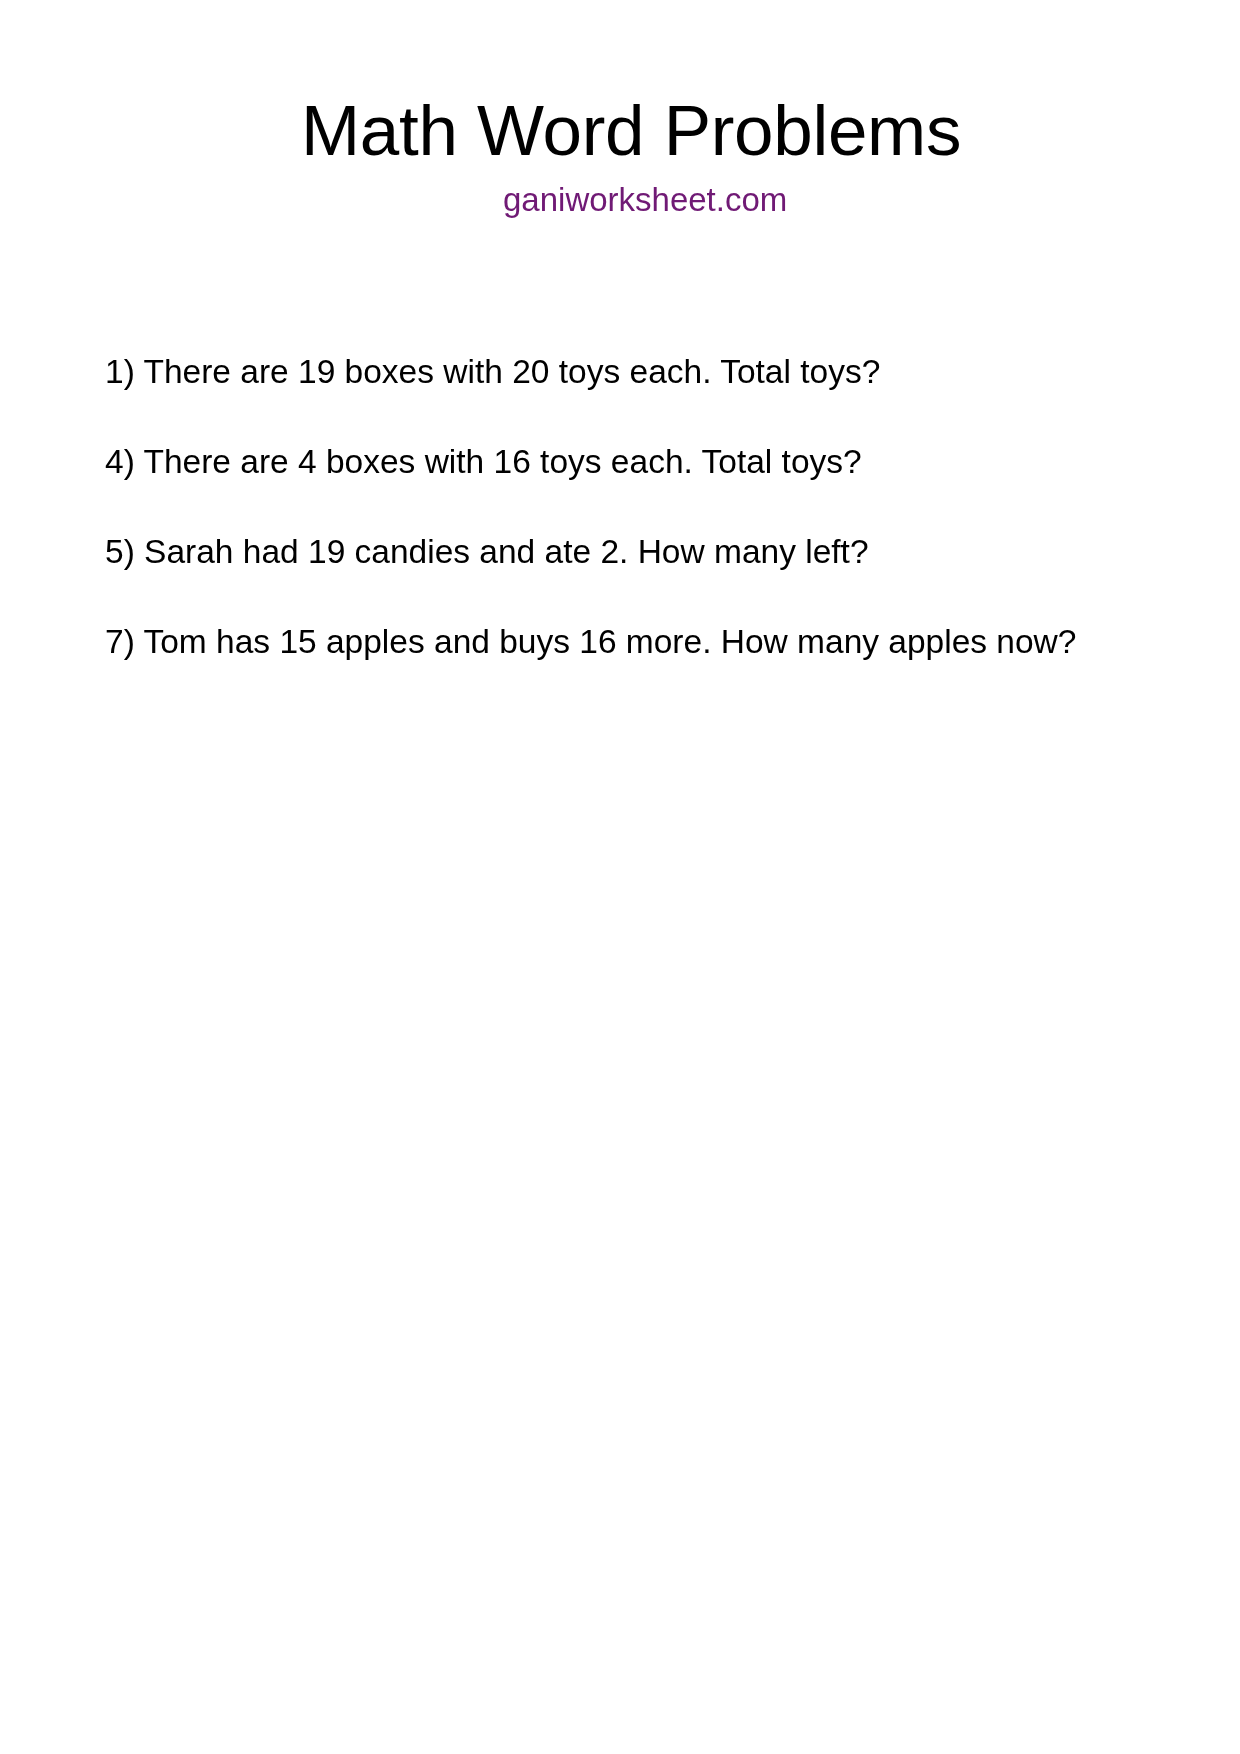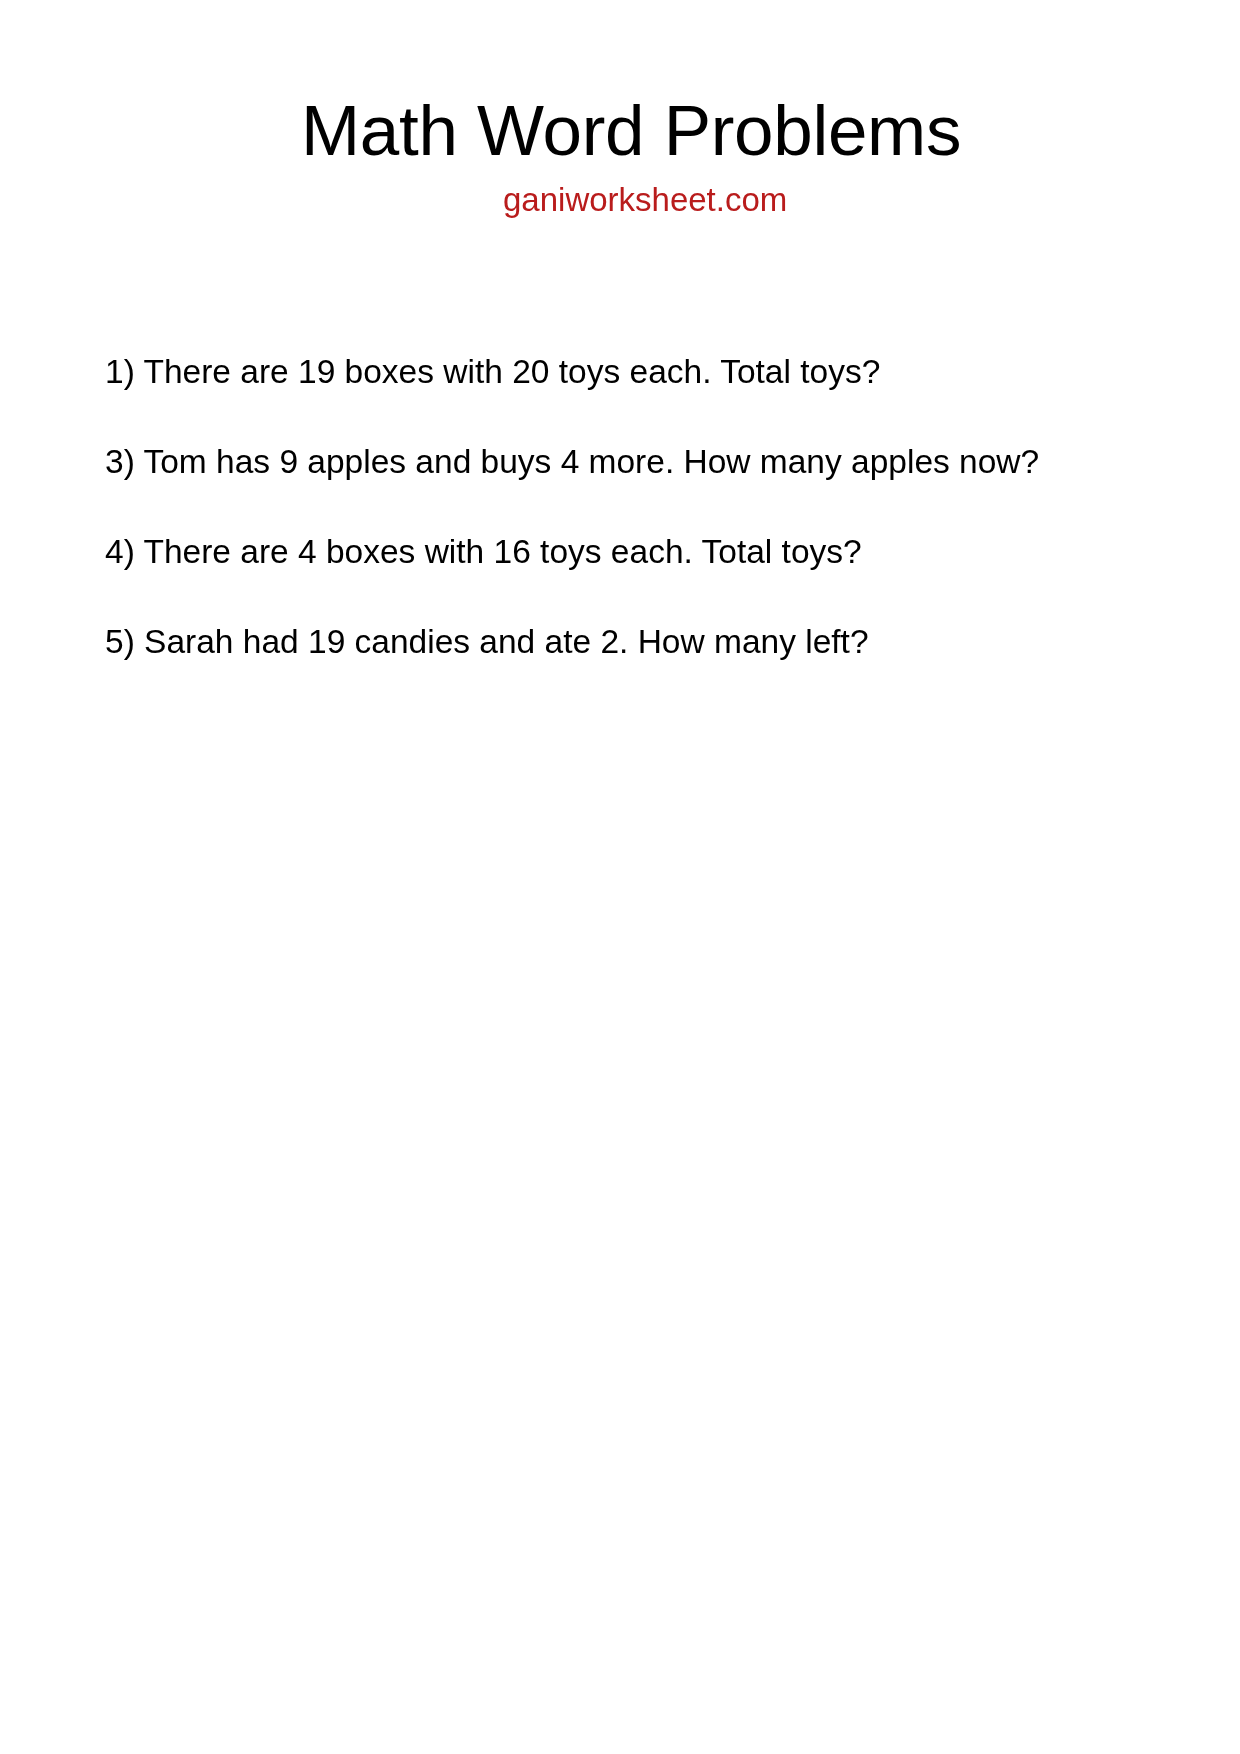--- a/index.html
+++ b/index.html
@@ -23,21 +23,21 @@
       line-height: 70px;
       white-space: nowrap;
       letter-spacing: -0.3px;
     }
     .subtitle {
       position: absolute;
       left: 503px;
       top: 180px;
       font-size: 33px;
       line-height: 40px;
-      color: #b91c1c;
+      color: #701a75;
       white-space: nowrap;
     }
     .problems {
       position: absolute;
       left: 101px;
       top: 348px;
       margin: 4px;
       padding: 0;
       list-style: none;
     }
@@ -49,16 +49,16 @@
     }
   </style>
 </head>
 <body>
 
 <div class="title">Math Word Problems</div>
 <div class="subtitle">ganiworksheet.com</div>
 
 <ul class="problems">
   <li class="problem">1) There are 19 boxes with 20 toys each. Total toys?</li>
-  <li class="problem">3) Tom has 9 apples and buys 4 more. How many apples now?</li>
   <li class="problem">4) There are 4 boxes with 16 toys each. Total toys?</li>
   <li class="problem">5) Sarah had 19 candies and ate 2. How many left?</li>
+  <li class="problem">7) Tom has 15 apples and buys 16 more. How many apples now?</li>
 </ul>
 
 </body></html>

